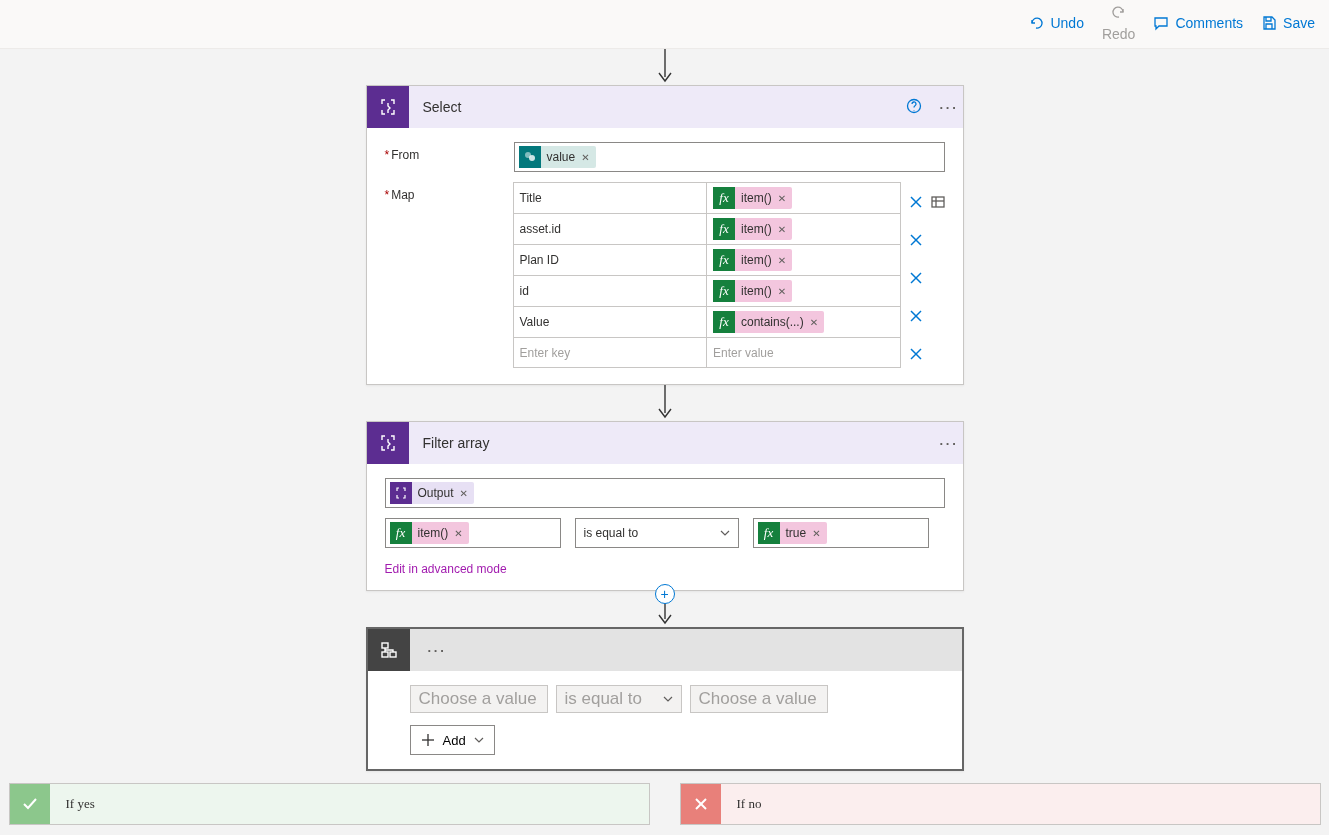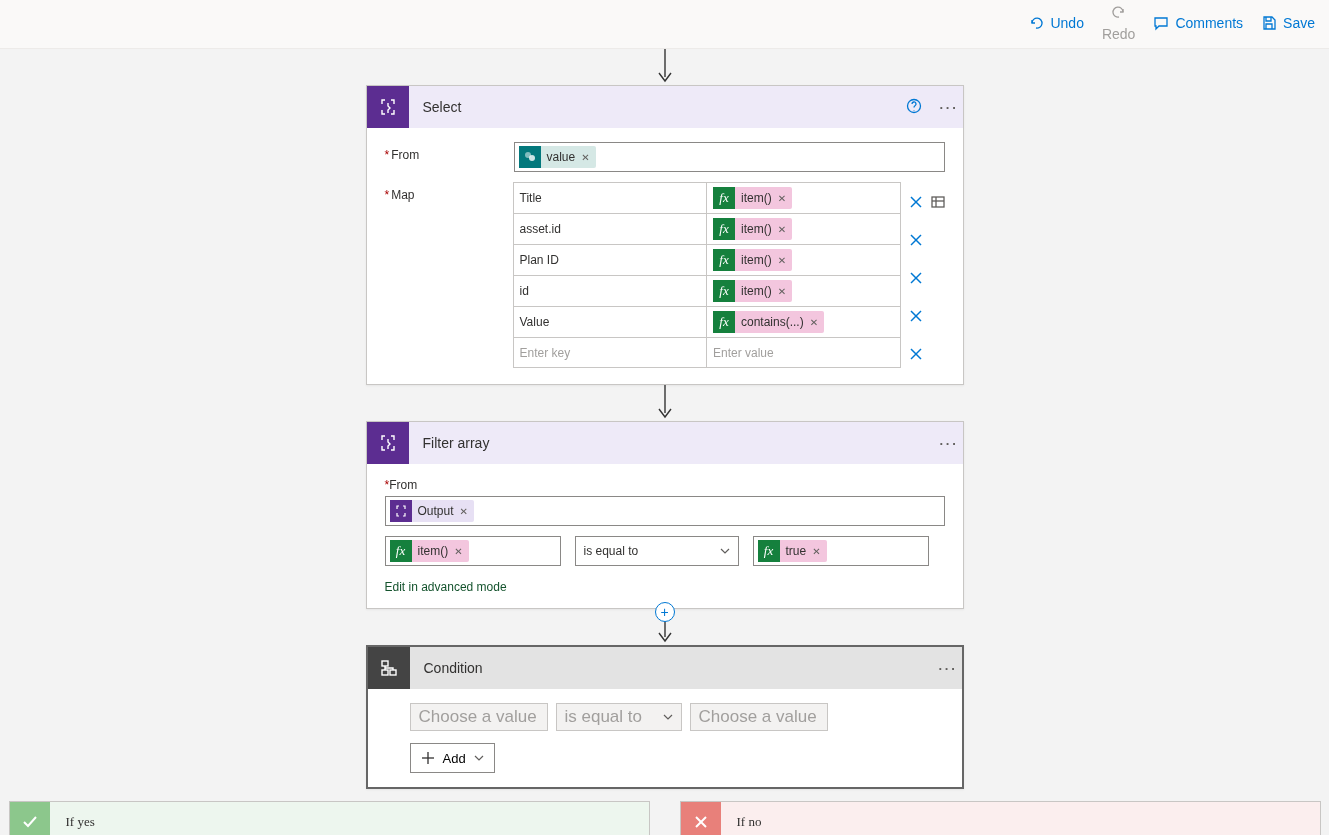--- a/index.html
+++ b/index.html
@@ -154,21 +154,21 @@
     height: 30px;
     display: flex; align-items: center; gap: 8px;
     color: #0078d4;
   }
   .col-actions .row-act .rm, .col-actions .row-act .sw { cursor: pointer; }
   .row-act .rm svg, .row-act .sw svg { width: 14px; height: 14px; }
   
   .filter-row { display: flex; gap: 14px; }
   .filter-row .tokenbox { flex: 0 0 176px; }
   .filter-row .selectbox { flex: 0 0 164px; border: 1px solid #8a8886; height: 30px; display:flex; align-items:center; padding: 0 8px; justify-content: space-between; font-size: 12px; }
-  .linklike { color: #14532d; font-size: 12px; cursor: pointer; margin-top: 14px; display: inline-block; }
+  .linklike { color: #a21caf; font-size: 12px; cursor: pointer; margin-top: 14px; display: inline-block; }
   
   .card.selected { border: 2px solid #666; }
   .cond-row { display: flex; gap: 8px; justify-content: flex-start; margin-bottom: 12px; margin-left: 24px; }
   .cond-row .cbox { border: 1px solid #c8c6c4; background: #f3f2f1; height: 28px; display:flex; align-items:center; padding: 0 8px; font-size: 17px; color: #a19f9d; }
   .cond-row .cbox.val { width: 138px; }
   .cond-row .cbox.op  { width: 126px; justify-content: space-between; }
   .add-btn {
     border: 1px solid #8a8886; background:#fff; height: 30px;
     display:inline-flex; align-items:center; gap:8px; padding: 0 10px;
     font-size: 13px; cursor:pointer; margin-left: 24px;
@@ -377,21 +377,20 @@
       <div class="iconbox solid-purple">
         <svg width="20" height="20" viewBox="0 0 20 20" fill="none" stroke="#fff" stroke-width="1.4">
             <path d="M7 3h-3v4 M13 3h3v4 M7 17h-3v-4 M13 17h3v-4"></path>
             <path d="M10 6v3l2 2-2 2v3" stroke="#fff"></path>
           </svg>
       </div>
       <div class="title">Filter array</div>
       <span class="more">···</span>
     </div>
     <div class="card-body">
-      <label style="font-size:12px;display:block;margin-bottom:4px"><span class="req" style="color:#a80000">*</span><span>From</span></label>
       <div class="tokenbox" style="margin-bottom:10px">
         <span class="token lavender">
           <span class="ticon">
             <svg width="14" height="14" viewBox="0 0 14 14" fill="none" stroke="#fff" stroke-width="1.2">
                 <path d="M5 2h-2v3 M9 2h2v3 M5 12h-2v-3 M9 12h2v-3"></path>
               </svg>
           </span>
           <span>Output</span>
           <span class="x">✕</span>
         </span>
@@ -437,21 +436,20 @@
   <div class="card selected">
     <div class="card-head selected">
       <div class="iconbox solid-dark">
         <svg width="20" height="20" viewBox="0 0 20 20" fill="none" stroke="#fff" stroke-width="1.4">
             <rect x="3" y="3" width="6" height="5"></rect>
             <rect x="3" y="12" width="6" height="5"></rect>
             <rect x="11" y="12" width="6" height="5"></rect>
             <path d="M6 8v4 M6 10h8v2"></path>
           </svg>
       </div>
-      <div class="title">Condition</div>
       <span class="more">···</span>
     </div>
     <div class="card-body">
       <div class="cond-row">
         <div class="cbox val">
             <span>Choose a value</span>
           </div>
         <div class="cbox op">
           <span>is equal to</span>
           <svg class="chev" viewBox="0 0 10 10">

